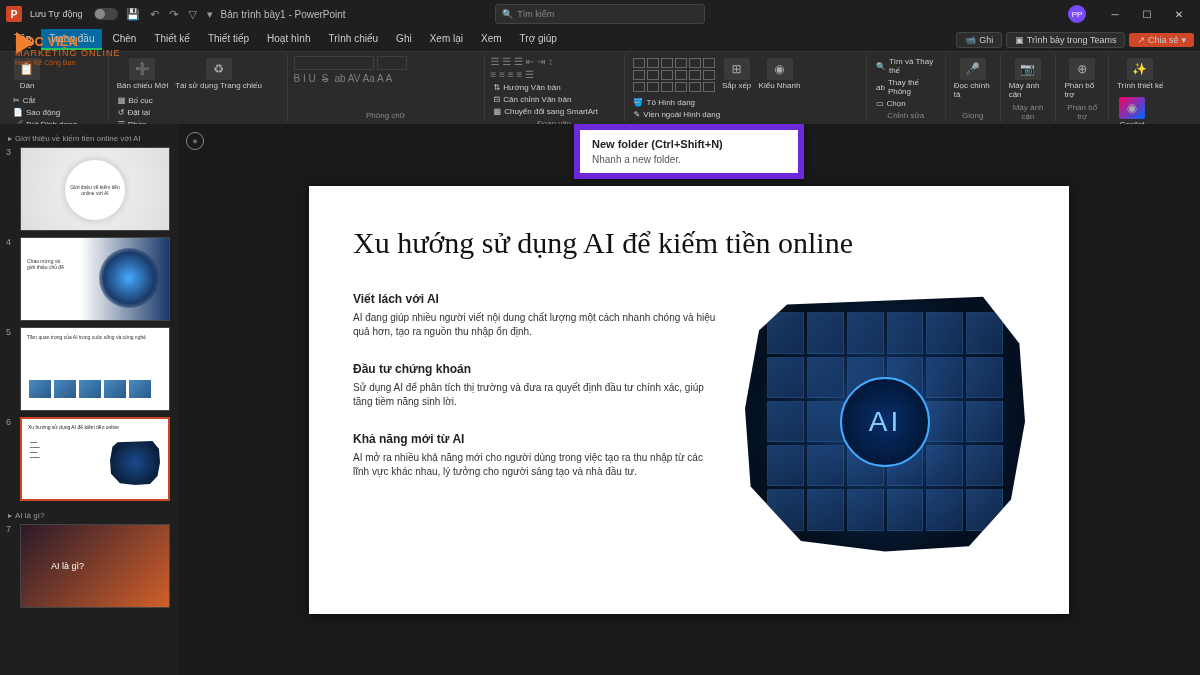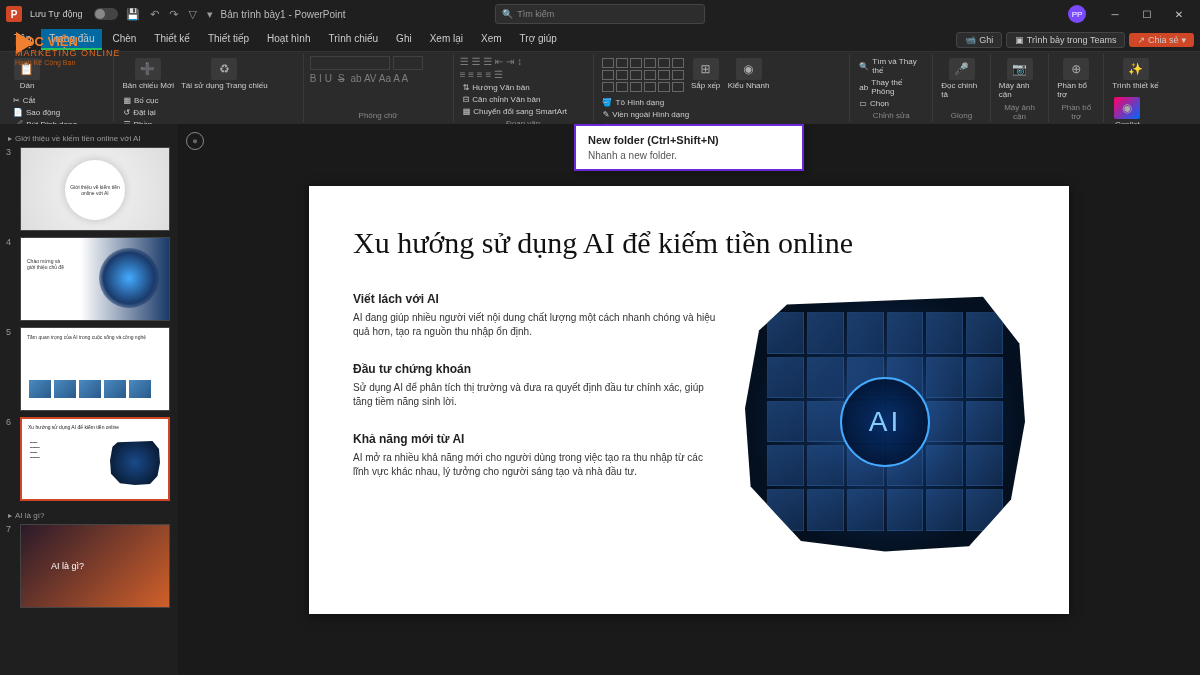--- a/index.html
+++ b/index.html
@@ -50,21 +50,21 @@
 .slide-text{flex:1}
 .sect{margin-bottom:22px}
 .sect-h{font-size:12px;font-weight:bold;color:#222;margin-bottom:5px}
 .sect-p{font-size:10px;color:#333;line-height:1.45}
 .slide-img{width:280px;height:260px;position:relative}
 .ai-blob{width:100%;height:100%;background:radial-gradient(circle at 50% 50%,#1a4a8a 0%,#0a2040 40%,#041020 70%);clip-path:polygon(15% 5%,85% 2%,98% 20%,100% 50%,95% 80%,80% 98%,50% 100%,20% 96%,2% 75%,0% 45%,5% 15%);position:relative;overflow:hidden}
 .ai-circle{position:absolute;top:50%;left:50%;transform:translate(-50%,-50%);width:90px;height:90px;border:2px solid #4af;border-radius:50%;display:flex;align-items:center;justify-content:center;background:radial-gradient(circle,rgba(0,40,100,.8),rgba(0,10,30,.9))}
 .ai-text{color:#8cf;font-size:28px;font-weight:300;letter-spacing:3px}
 .ai-tiles{position:absolute;inset:8%;display:grid;grid-template-columns:repeat(6,1fr);gap:3px;opacity:.6}
 .ai-tile{background:linear-gradient(135deg,#2a5a9a,#1a3a6a);border:1px solid rgba(100,180,255,.2)}
-.tooltip{position:absolute;top:0;left:50%;transform:translateX(-50%);background:#fff;border:2px solid #6d28d9;padding:8px 12px;box-shadow:2px 2px 6px rgba(0,0,0,.3);z-index:10;width:230px}
+.tooltip{position:absolute;top:0;left:50%;transform:translateX(-50%);background:#fff;border:6px solid #6d28d9;padding:8px 12px;box-shadow:2px 2px 6px rgba(0,0,0,.3);z-index:10;width:230px}
 .tooltip-title{font-size:11px;font-weight:bold;color:#222;margin-bottom:4px}
 .tooltip-body{font-size:10px;color:#555}
 .rec-btn{position:absolute;top:8px;left:8px;width:18px;height:18px;border:1px solid #888;border-radius:50%;display:flex;align-items:center;justify-content:center;font-size:9px;color:#666;z-index:11}
 .logo-overlay{position:absolute;top:35px;left:15px;z-index:50;font-size:9px;line-height:1.1}
 .logo-main{color:#f08030;font-weight:bold;font-size:13px}
 .logo-sub{color:#e06820;font-size:9px;letter-spacing:1px}
 .logo-tag{color:#c05810;font-size:7px}
 .play-icon{position:absolute;top:32px;left:16px;width:0;height:0;border-left:18px solid #f08030;border-top:11px solid transparent;border-bottom:11px solid transparent;z-index:49}
 .thumb1-circle{width:60px;height:60px;background:#fff;border-radius:50%;margin:12px auto;display:flex;align-items:center;justify-content:center;text-align:center;font-size:5px;color:#333;padding:4px;box-shadow:0 0 8px rgba(0,0,0,.2)}
 .thumb-dark{background:linear-gradient(90deg,#fff 40%,#1a3a6a 100%)}
@@ -160,21 +160,21 @@
         </div>
       <div style="display:flex;flex-direction:column;gap:1px">
         <div class="rbtn-sm">▦ <span>Bố cục</span></div>
         <div class="rbtn-sm">↺ <span>Đặt lại</span></div>
         <div class="rbtn-sm">☰ <span>Phần</span></div>
       </div>
     </div>
     <div class="rgroup-label">Trang chiếu</div>
   </div>
   <div class="rgroup" style="min-width:150px">
-    <div class="rbtns" style="flex-direction:column;gap:3px;opacity:.5">
+    <div class="rbtns" style="gap:3px;opacity:.5">
       <div style="display:flex;gap:3px">
           <div style="width:80px;height:14px;border:1px solid #555"></div>
           <div style="width:30px;height:14px;border:1px solid #555"></div>
         </div>
       <div style="display:flex;gap:6px;font-size:10px">B I U <s>S</s> ab AV Aa A A</div>
     </div>
     <div class="rgroup-label">Phông chữ</div>
   </div>
   <div class="rgroup" style="min-width:140px">
     <div class="rbtns" style="flex-direction:column;gap:2px">

